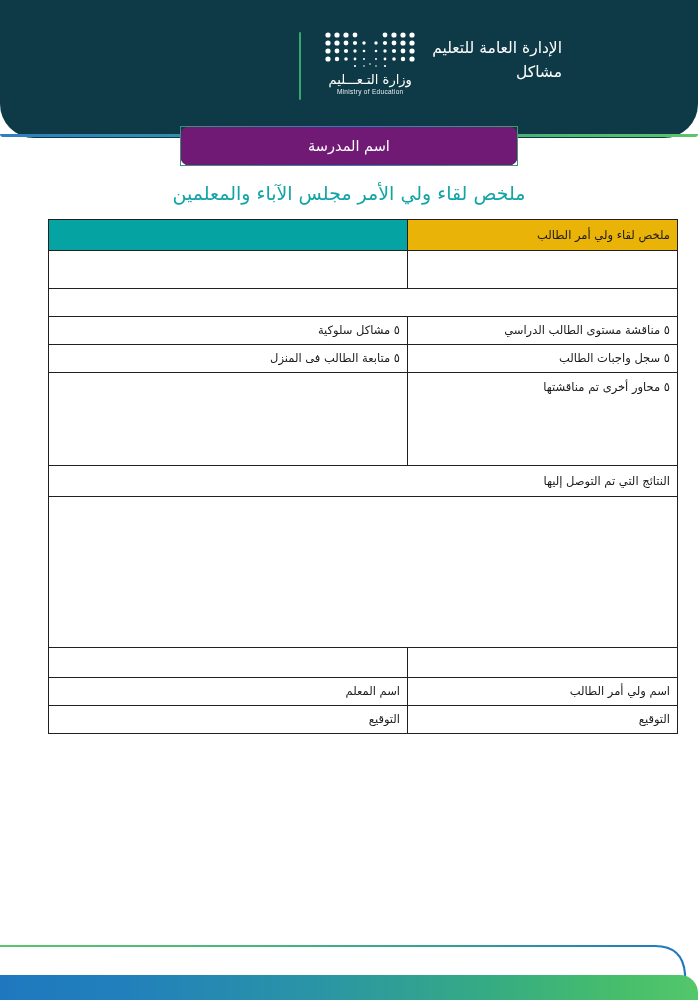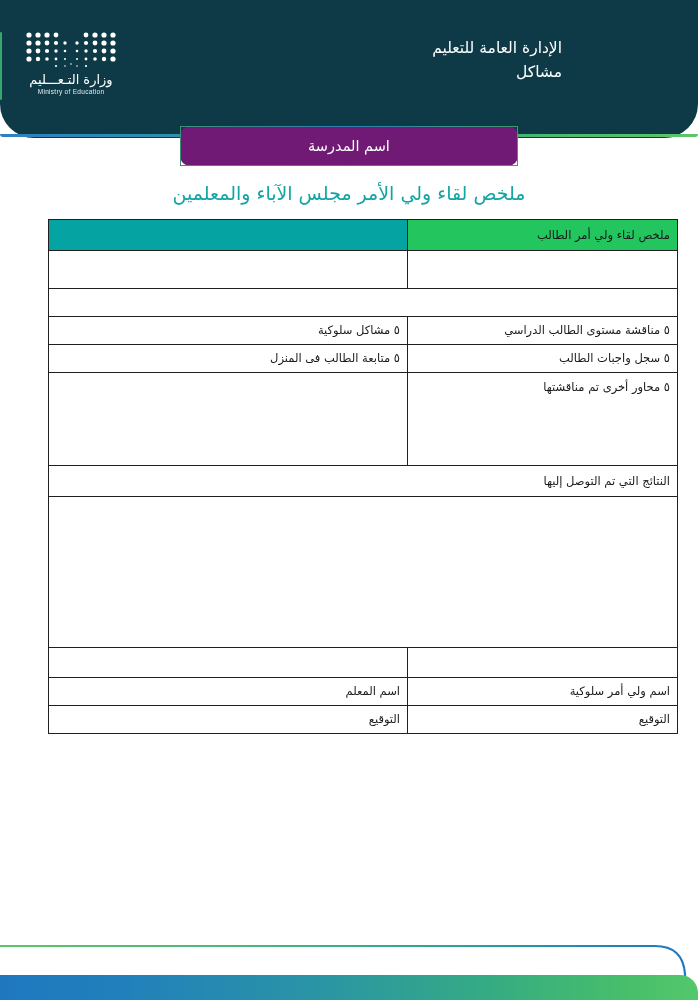--- a/index.html
+++ b/index.html
@@ -41,21 +41,21 @@
     border-bottom-left-radius: 34px;
     border-bottom-right-radius: 34px;
   }
   .header-inner {
     position: absolute;
     top: 30px; left: 0;
     width: 562px;
     display: flex;
     flex-direction: row;
     align-items: flex-start;
-    justify-content: space-between;
+    justify-content: flex-start;
     gap: 14px;
   }
   .dept-text {
     color: #ffffff;
     font-size: 15.5px;
     line-height: 1.55;
     text-align: right;
     padding-top: 6px;
     letter-spacing: 0;
   }
@@ -142,21 +142,21 @@
     color: #1a1a1a;
     padding: 0 7px;
     vertical-align: top;
     line-height: 1.4;
   }
   .tbl td.mid { vertical-align: middle; }
   .col-r { width: 255px; }
   .col-l { width: 344px; }
 
   .hdr-cell {
-    background: #22c55e;
+    background: #eab308;
     color: #ffffff;
     height: 30px;
     font-size: 11.5px;
   }
   .hdr-cell.blank { background: #06A3A3; }
 
   .r-blank-1 { height: 37px; }
   .r-blank-2 { height: 27px; }
   .r-item { height: 27px; }
   .r-tall { height: 92px; }
@@ -304,21 +304,21 @@
     <tr>
       <td class="r-results-box" colspan="2"></td>
     </tr>
 
     <tr>
       <td class="col-r r-sig-blank"></td>
       <td class="col-l r-sig-blank"></td>
     </tr>
 
     <tr>
-      <td class="col-r r-sig mid">اسم ولي أمر سلوكية</td>
+      <td class="col-r r-sig mid">اسم ولي أمر الطالب</td>
       <td class="col-l r-sig mid">اسم المعلم</td>
     </tr>
 
     <tr>
       <td class="col-r r-sig mid">التوقيع</td>
       <td class="col-l r-sig mid">التوقيع</td>
     </tr>
   </tbody>
 </table>
 

